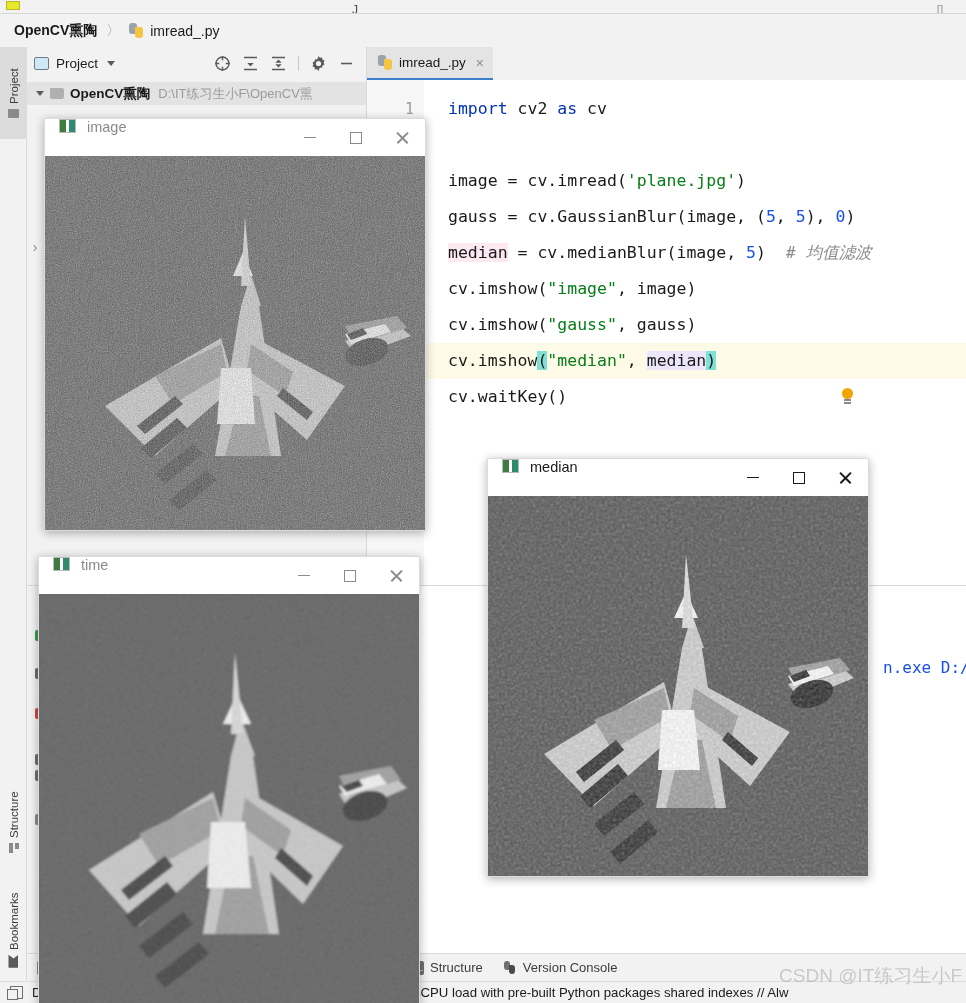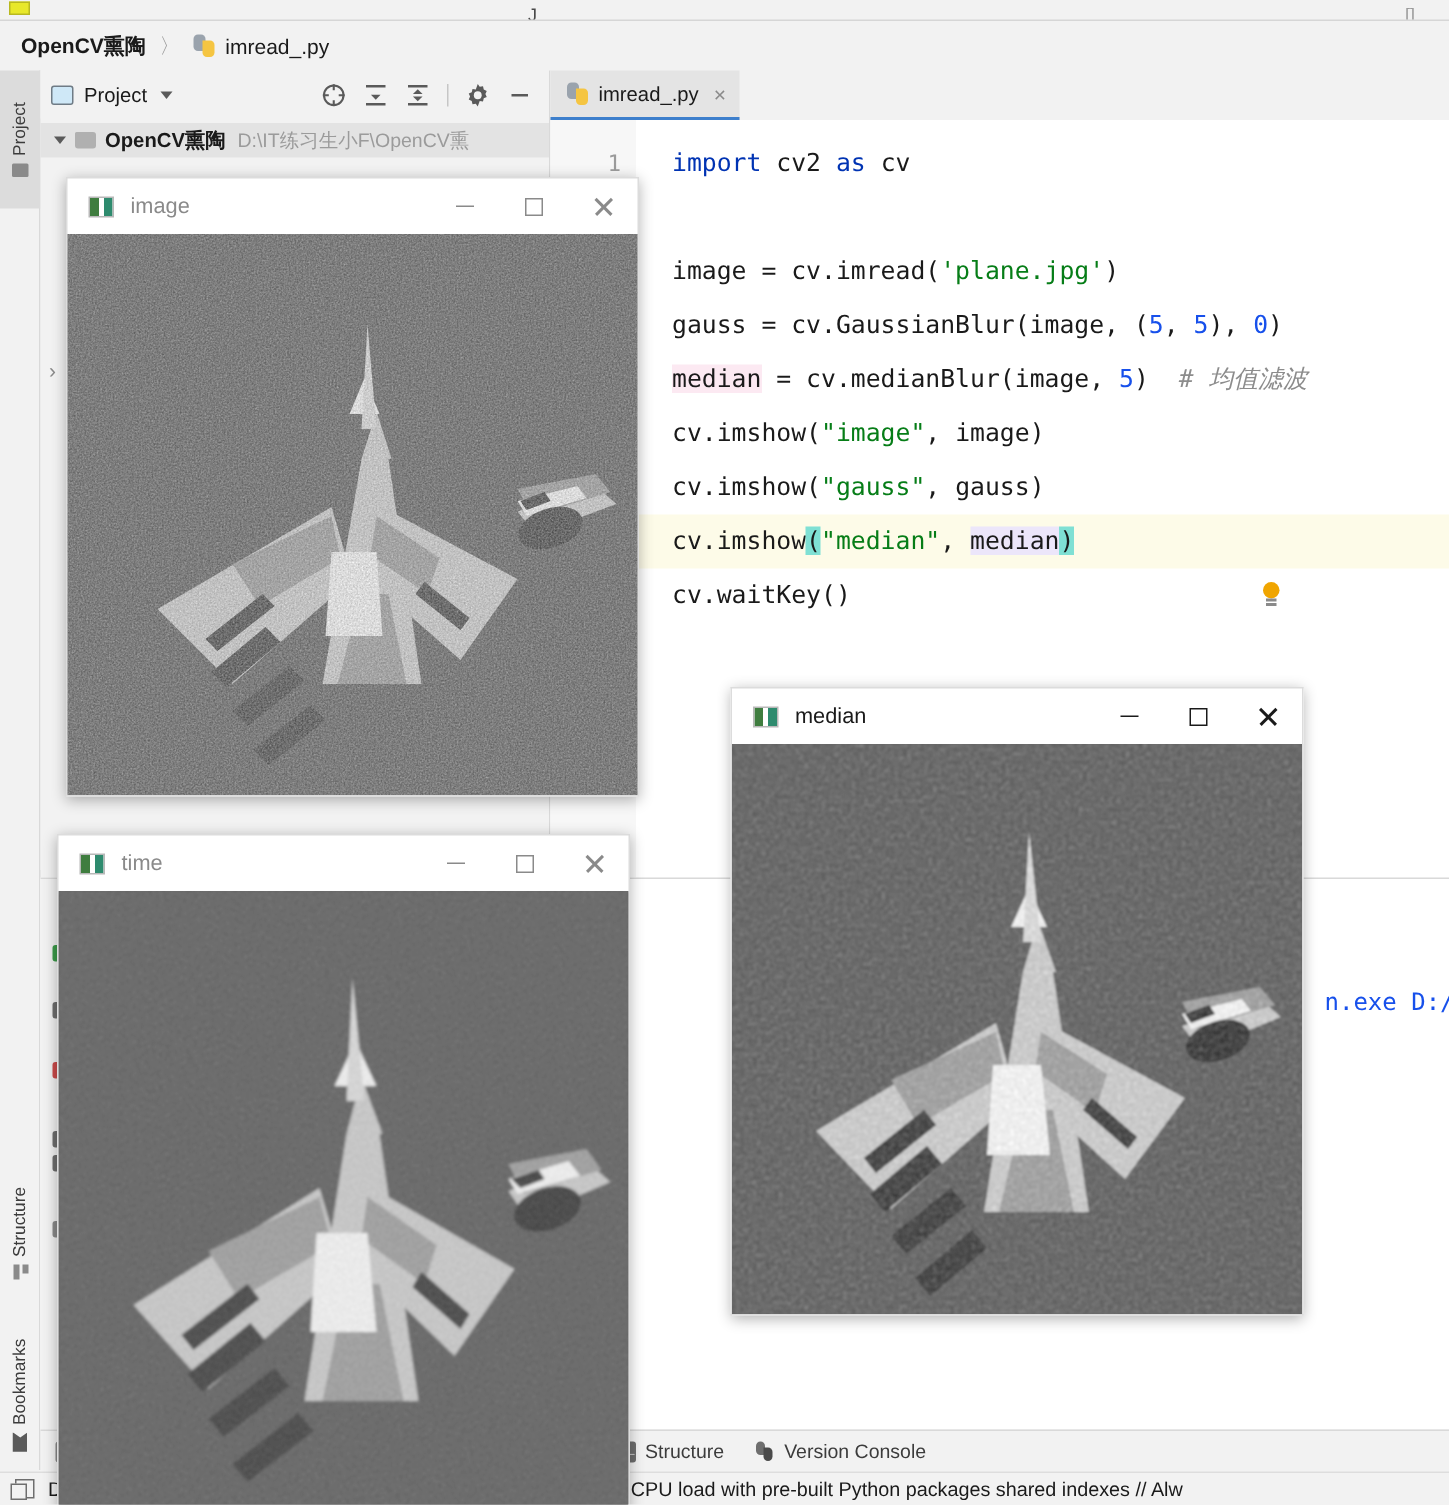--- a/index.html
+++ b/index.html
@@ -226,21 +226,21 @@
   }
   .sb-ico {
     width: 13px; height: 13px; border: 1.4px solid #6e6e6e; position: relative; flex: none;
   }
   .sb-ico::after { content:""; position:absolute; left:-4px; top:2px; width:9px; height:9px; border:1.4px solid #6e6e6e; background:#f2f2f2;}
   .sb-text { white-space: nowrap; overflow: hidden; }
 
   
   .cvwin { position: absolute; background: #ffffff; box-shadow: 0 2px 9px rgba(0,0,0,0.30); }
   .cvtitle {
-    height: 38px; display: flex; align-items: center; padding-left: 14px;
+    height: 38px; display: flex; padding-left: 14px;
     background: #ffffff; border: 1px solid #dcdcdc; border-bottom: none;
   }
   .cvicon {
     width: 17px; height: 14px; margin-right: 11px; flex: none;
     background: linear-gradient(to right, #3f7d3f 0 38%, #ffffff 38% 62%, #2e8b6e 62% 100%);
     border: 1px solid #b8b8b8;
   }
   .cvname { font-size: 14.5px; color: #8a8a8a; flex: 1; }
   .cvname.active { color: #1a1a1a; }
   .cvbtns { display: flex; align-items: center; gap: 0; }
@@ -616,14 +616,15 @@
           <g fill="#1f1f1f">
             <polygon points="302,192 320,186 324,192 308,198"></polygon>
             <ellipse cx="326" cy="212" rx="23" ry="14" transform="rotate(-18 326 212)"></ellipse>
           </g>
           <polygon points="192,140 196,58 204,140" fill="#d6d6d6"></polygon>
         </g>
       </svg>
     </div>
   </div>
 
+  <div class="watermark">CSDN @IT练习生小F</div>
 
 </div>
 
 </body></html>

